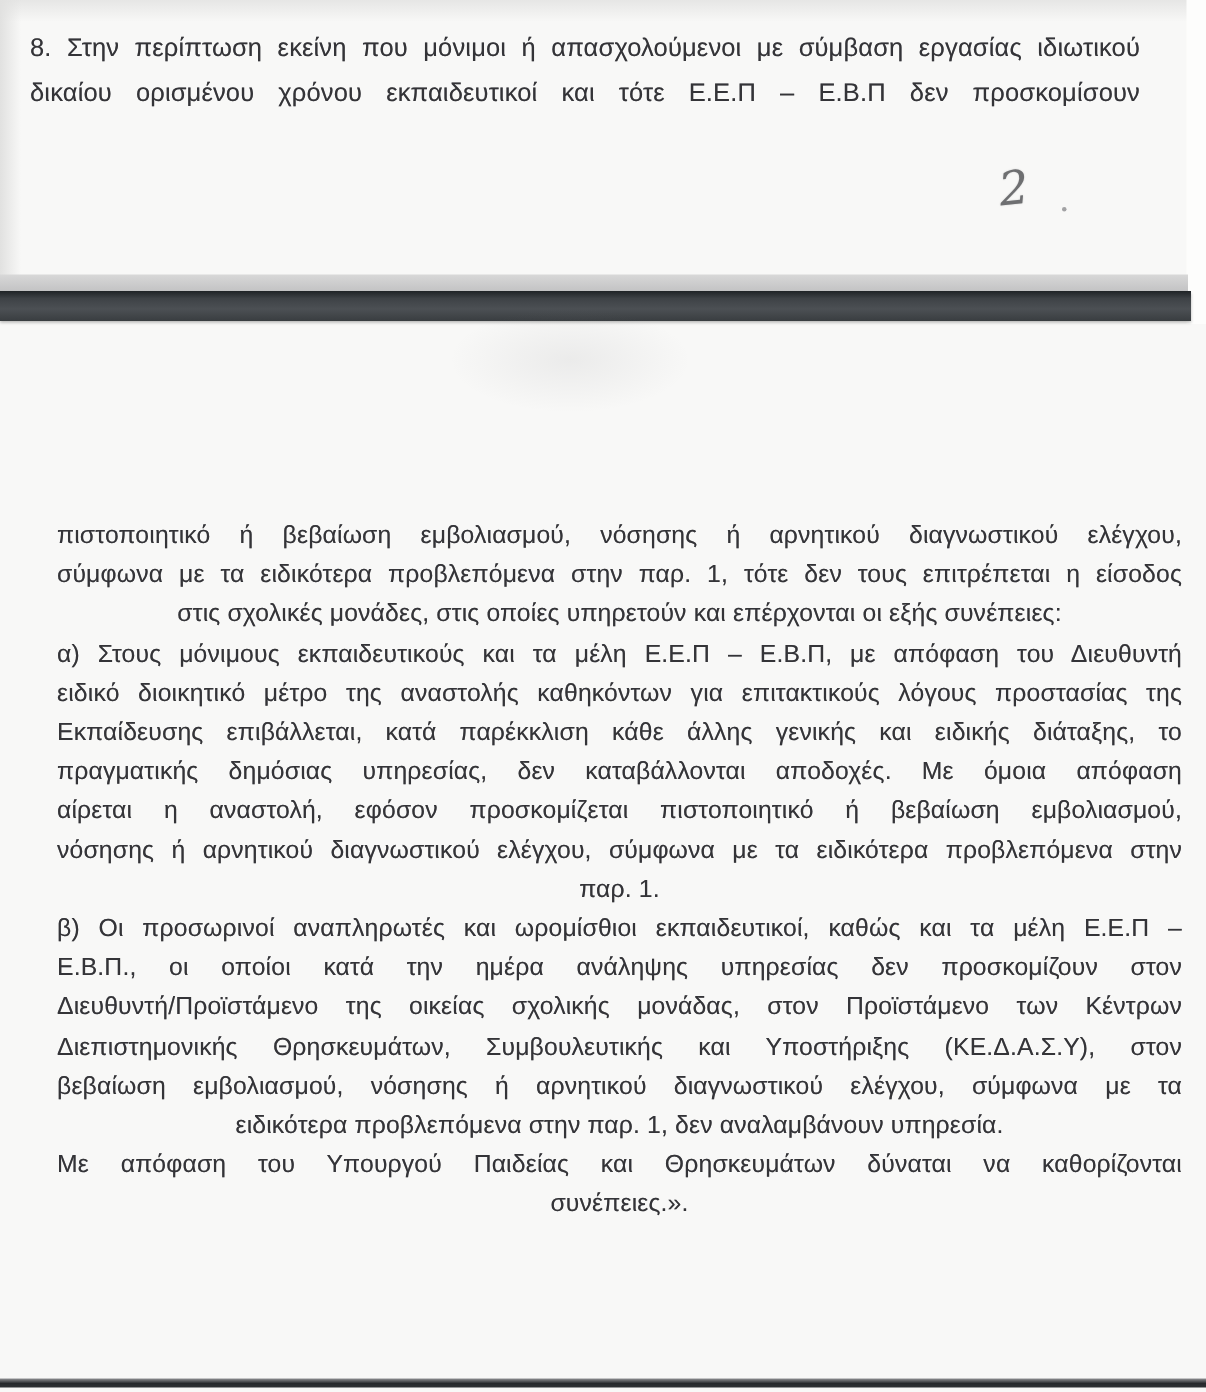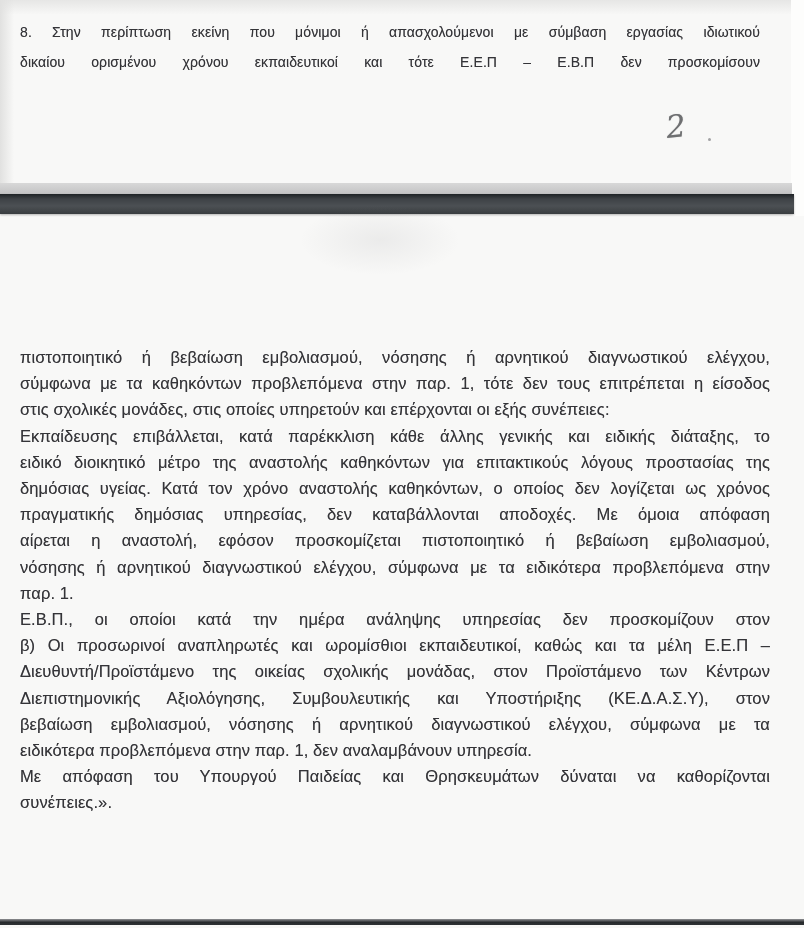--- a/index.html
+++ b/index.html
@@ -26,24 +26,24 @@
     box-shadow:0 1px 2px rgba(0,0,0,.28);}
   
   .pagenum{position:absolute;left:666px;top:108px;
     font-family:"DejaVu Serif",serif;font-style:italic;font-weight:400;
     font-size:31px;color:#6e6f71;transform:rotate(-6deg);
     text-shadow:0 0 1px rgba(110,111,113,.4);}
   .pagenum-dot{position:absolute;left:708px;top:138px;width:3px;height:3px;
     border-radius:50%;background:#a2a2a4;}
   
   .top-fragment{position:absolute;left:20px;top:17px;width:740px;
-    font-size:14px;line-height:30px;}
-  .body-block{position:absolute;left:20px;top:344px;width:750px;
+    font-size:17px;line-height:30px;}
+  .body-block{position:absolute;left:38px;top:344px;width:750px;
     font-size:16.5px;line-height:26.2px;}
-  .line{display:block;text-align:left;
+  .line{display:block;text-align:center;
     text-shadow:0 0 .4px rgba(40,40,45,.45);
     letter-spacing:.1px;}
   .line.j{text-align:justify;text-align-last:justify;}
   
   .bottom-rule{position:absolute;left:0;top:919px;width:804px;height:6px;
     background:linear-gradient(180deg,#909194,#26292c 55%,#2f3235);}
 </style>
 </head>
 <body>
 
@@ -61,33 +61,33 @@
   <div class="pagenum">2</div>
   <div class="pagenum-dot"></div>
 
   <div class="sep-light"></div>
   <div class="sep-dark"></div>
 
   <div class="smudge"></div>
 
   <div class="body-block">
     <div class="line j">πιστοποιητικό ή βεβαίωση εμβολιασμού, νόσησης ή αρνητικού διαγνωστικού ελέγχου,</div>
-    <div class="line j">σύμφωνα με τα καθηκόντων προβλεπόμενα στην παρ. 1, τότε δεν τους επιτρέπεται η είσοδος</div>
+    <div class="line j">σύμφωνα με τα ειδικότερα προβλεπόμενα στην παρ. 1, τότε δεν τους επιτρέπεται η είσοδος</div>
     <div class="line">στις σχολικές μονάδες, στις οποίες υπηρετούν και επέρχονται οι εξής συνέπειες:</div>
+    <div class="line j">α) Στους μόνιμους εκπαιδευτικούς και τα μέλη Ε.Ε.Π – Ε.Β.Π, με απόφαση του Διευθυντή</div>
+    <div class="line j">ειδικό διοικητικό μέτρο της αναστολής καθηκόντων για επιτακτικούς λόγους προστασίας της</div>
     <div class="line j">Εκπαίδευσης επιβάλλεται, κατά παρέκκλιση κάθε άλλης γενικής και ειδικής διάταξης, το</div>
-    <div class="line j">ειδικό διοικητικό μέτρο της αναστολής καθηκόντων για επιτακτικούς λόγους προστασίας της</div>
-    <div class="line j">δημόσιας υγείας. Κατά τον χρόνο αναστολής καθηκόντων, ο οποίος δεν λογίζεται ως χρόνος</div>
     <div class="line j">πραγματικής δημόσιας υπηρεσίας, δεν καταβάλλονται αποδοχές. Με όμοια απόφαση</div>
     <div class="line j">αίρεται η αναστολή, εφόσον προσκομίζεται πιστοποιητικό ή βεβαίωση εμβολιασμού,</div>
     <div class="line j">νόσησης ή αρνητικού διαγνωστικού ελέγχου, σύμφωνα με τα ειδικότερα προβλεπόμενα στην</div>
     <div class="line">παρ. 1.</div>
+    <div class="line j">β) Οι προσωρινοί αναπληρωτές και ωρομίσθιοι εκπαιδευτικοί, καθώς και τα μέλη Ε.Ε.Π –</div>
     <div class="line j">Ε.Β.Π., οι οποίοι κατά την ημέρα ανάληψης υπηρεσίας δεν προσκομίζουν στον</div>
-    <div class="line j">β) Οι προσωρινοί αναπληρωτές και ωρομίσθιοι εκπαιδευτικοί, καθώς και τα μέλη Ε.Ε.Π –</div>
     <div class="line j">Διευθυντή/Προϊστάμενο της οικείας σχολικής μονάδας, στον Προϊστάμενο των Κέντρων</div>
-    <div class="line j">Διεπιστημονικής Αξιολόγησης, Συμβουλευτικής και Υποστήριξης (ΚΕ.Δ.Α.Σ.Υ), στον</div>
+    <div class="line j">Διεπιστημονικής Θρησκευμάτων, Συμβουλευτικής και Υποστήριξης (ΚΕ.Δ.Α.Σ.Υ), στον</div>
     <div class="line j">βεβαίωση εμβολιασμού, νόσησης ή αρνητικού διαγνωστικού ελέγχου, σύμφωνα με τα</div>
     <div class="line">ειδικότερα προβλεπόμενα στην παρ. 1, δεν αναλαμβάνουν υπηρεσία.</div>
     <div class="line j">Με απόφαση του Υπουργού Παιδείας και Θρησκευμάτων δύναται να καθορίζονται</div>
     <div class="line">συνέπειες.».</div>
   </div>
 
   <div class="bottom-rule"></div>
 
 </div>
 

